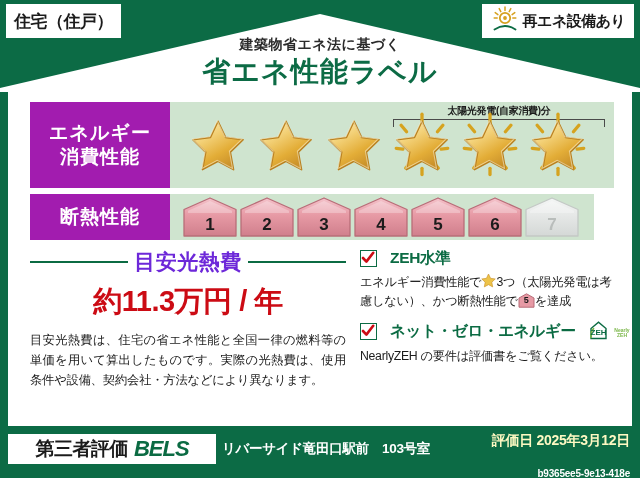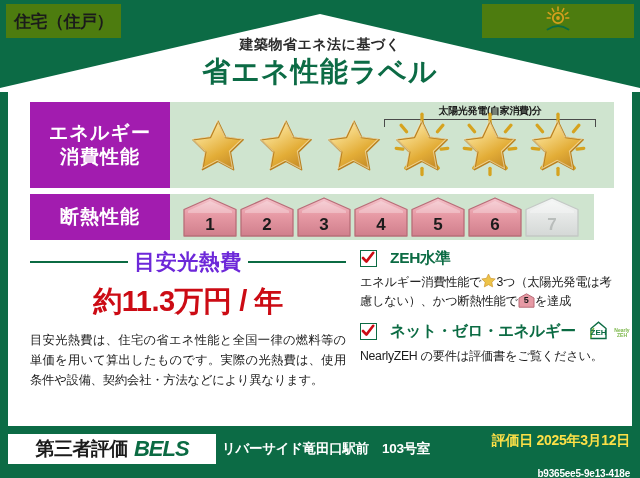--- a/index.html
+++ b/index.html
@@ -10,21 +10,21 @@
   }
   #label{
     position:relative;width:640px;height:478px;
     background:#0c6b45;
     box-sizing:border-box;
   }
 
   
   .hdr-badge{
     position:absolute;top:4px;
-    background:#4d7c0f;
+    background:#ffffff;
     display:flex;align-items:center;justify-content:center;
     box-sizing:border-box;
   }
   #badge-dwelling{left:6px;width:115px;height:34px;font-size:17px;font-weight:bold;color:#1b1b1b;letter-spacing:-0.5px;}
   #badge-renew{right:6px;width:152px;height:34px;padding:0 6px;gap:4px;}
   #badge-renew .rtxt{font-size:15px;font-weight:bold;color:#1b1b1b;letter-spacing:-0.5px;}
 
   
   .roof{
     position:absolute;left:0;top:0;width:640px;height:92px;
@@ -102,21 +102,21 @@
   
   #footer{position:absolute;left:0;top:428px;width:640px;height:50px;}
   #bels-badge{
     position:absolute;left:8px;top:6px;width:208px;height:30px;background:#fff;
     display:flex;align-items:center;justify-content:center;gap:6px;
   }
   #bels-jp{font-size:19px;font-weight:bold;color:#1b1b1b;letter-spacing:-0.5px;}
   #bels-en{font-size:22px;font-weight:bold;color:#0b6b43;letter-spacing:-1px;font-style:italic;}
   #footer-addr{position:absolute;left:222px;top:12px;font-size:13.5px;color:#ffffff;font-weight:bold;letter-spacing:-0.3px;white-space:nowrap;}
   #footer-right{position:absolute;right:10px;top:4px;text-align:right;}
-  #footer-date{font-size:14px;font-weight:bold;color:#fde047;letter-spacing:-0.3px;white-space:nowrap;text-align:right;}
+  #footer-date{font-size:14px;font-weight:bold;color:#fef9c3;letter-spacing:-0.3px;white-space:nowrap;text-align:right;}
   #footer-id{font-size:10px;font-weight:bold;color:#ffffff;letter-spacing:-0.2px;margin-top:18px;white-space:nowrap;}
 </style>
 </head>
 <body>
 
 <div id="label">
 
   <div class="roof">
     <svg width="640" height="92" viewBox="0 0 640 92">
       <polygon points="320,14 640,88 640,92 0,92 0,88" fill="#ffffff"></polygon>
@@ -137,37 +137,38 @@
           <line x1="4.2" y1="7.6" x2="6.9" y2="9.6"></line>
           <line x1="23.8" y1="7.6" x2="21.1" y2="9.6"></line>
           <line x1="3.2" y1="13" x2="6.2" y2="13"></line>
           <line x1="24.8" y1="13" x2="21.8" y2="13"></line>
         </g>
         <circle cx="14" cy="13" r="5.2" fill="none" stroke="#d6a01e" stroke-width="1.8"></circle>
         <circle cx="14" cy="13" r="1.9" fill="#d6a01e"></circle>
         <path d="M3.5 24.5 Q14 17.5 24.5 24.5" fill="none" stroke="#0b6b43" stroke-width="1.8" stroke-linecap="round"></path>
       </svg>
     </span>
+    <span class="rtxt">再エネ設備あり</span>
   </div>
 
   <div class="title-wrap">
     <div id="title-sub">建築物省エネ法に基づく</div>
     <div id="title-main">省エネ性能ラベル</div>
   </div>
 
   <div id="card">
 
     <div class="perf-row" id="row-energy">
       <div class="perf-key">
         <span>エネルギー</span>
         <span>消費性能</span>
       </div>
       <div class="perf-val">
 
-        <div id="solar-bracket" style="left: 214px; right: auto; width: 212px;">
+        <div id="solar-bracket" style="left: 223px; right: auto; width: 212px;">
           <div class="bl">太陽光発電(自家消費)分</div>
           <div class="bline"></div>
         </div>
 
         <div id="stars">
             <div class="star"><svg width="68" height="66" viewBox="-2 -3 28 30">
          <defs>
            <linearGradient id="sg0" x1="0" y1="0" x2="0.6" y2="1">
              <stop offset="0%" stop-color="#fff4c9"></stop>
              <stop offset="38%" stop-color="#f3d178"></stop>

